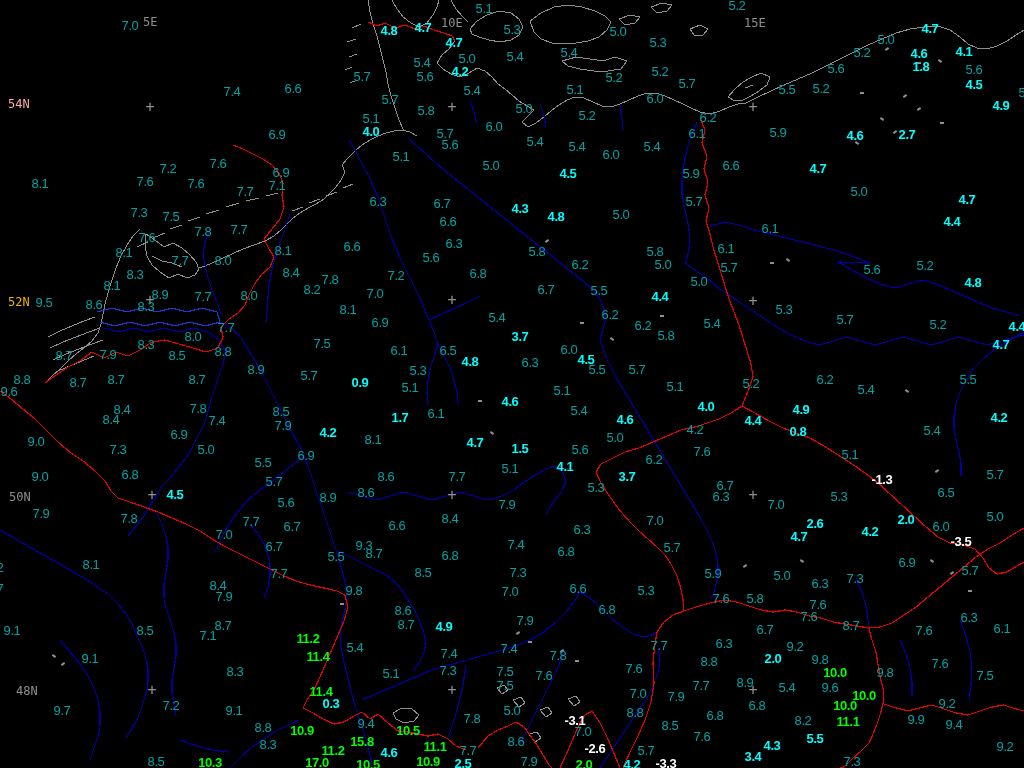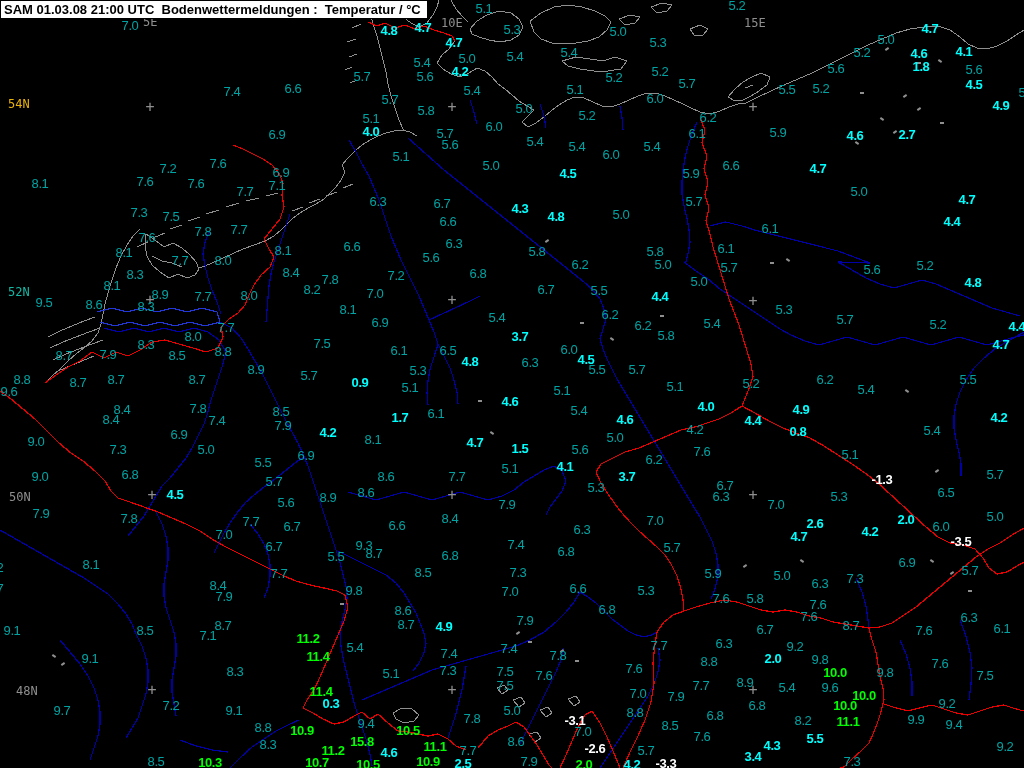--- a/index.html
+++ b/index.html
@@ -97,23 +97,20 @@
       <path d="M623,768 630,752 638,736 645,720 651,702 654,683 653,663 655,644 657,632 664,622 673,615 684,611"></path>
       <path d="M742,406 731,413 719,419 707,423 695,427 681,430 667,436 653,442 639,448 625,452 613,458 601,464 596,472 601,483 608,494 615,504 622,513 630,522 639,531 648,539 657,547 665,555 671,564 677,576 681,589 683,600 684,611"></path>
       <path d="M684,611 696,607 710,603 724,600 737,602 749,606 761,610 773,612 785,610 797,612 809,616 821,618 833,622 845,624 857,626 869,628 872,640 876,652 878,664 880,676 883,688 884,700 881,712 877,724 873,734 869,743 861,751 852,759 844,767 840,768"></path>
       <path d="M884,704 896,708 908,711 920,708 932,705 944,709 956,713 968,715 980,711 992,707 1004,705 1016,709 1024,711"></path>
       <path d="M1024,528 1012,535 1000,543 988,549 976,557 964,567 952,577 940,587 928,597 916,607 904,615 892,623 880,627 869,628"></path>
       <path d="M742,406 755,413 769,421 783,428 796,433 810,438 824,446 838,455 852,464 865,473 878,483 890,494 902,505 914,516 926,527 938,537 950,543 963,545 975,549 983,558 989,568 997,574 1007,572 1017,566 1024,562"></path>
       <path d="M700,118 705,130 702,143 707,156 704,169 708,182 705,195 709,208 706,221 710,234 713,247 717,260 721,273 725,286 729,299 734,312 739,325 743,338 747,351 751,364 753,377 748,391 742,406"></path>
     </g>
   </svg>
 
-  <div class="titlebar">
-    <span>SAM 01.03.08 21:00 UTC  Bodenwettermeldungen :  Temperatur / °C</span>
-  </div>
 
   <div id="overlay">
       <span class="st w400" style="left: 130px; top: 25px; color: rgb(0, 163, 163);">7.0</span>
       <span class="st w400" style="left: 232px; top: 91px; color: rgb(0, 163, 163);">7.4</span>
       <span class="st w400" style="left: 293px; top: 88px; color: rgb(0, 163, 163);">6.6</span>
       <span class="st w400" style="left: 277px; top: 134px; color: rgb(0, 163, 163);">6.9</span>
       <span class="st w400" style="left: 40px; top: 183px; color: rgb(0, 163, 163);">8.1</span>
       <span class="st w400" style="left: 168px; top: 168px; color: rgb(0, 163, 163);">7.2</span>
       <span class="st w400" style="left: 218px; top: 163px; color: rgb(0, 163, 163);">7.6</span>
       <span class="st w400" style="left: 145px; top: 181px; color: rgb(0, 163, 163);">7.6</span>
@@ -353,21 +350,21 @@
       <span class="st" style="left: 331px; top: 703px; color: rgb(0, 255, 255);">0.3</span>
       <span class="st w400" style="left: 171px; top: 705px; color: rgb(0, 163, 163);">7.2</span>
       <span class="st w400" style="left: 62px; top: 710px; color: rgb(0, 163, 163);">9.7</span>
       <span class="st w400" style="left: 234px; top: 710px; color: rgb(0, 163, 163);">9.1</span>
       <span class="st w400" style="left: 263px; top: 727px; color: rgb(0, 163, 163);">8.8</span>
       <span class="st" style="left: 302px; top: 730px; color: rgb(0, 255, 0);">10.9</span>
       <span class="st w400" style="left: 268px; top: 744px; color: rgb(0, 163, 163);">8.3</span>
       <span class="st" style="left: 333px; top: 750px; color: rgb(0, 255, 0);">11.2</span>
       <span class="st w400" style="left: 156px; top: 761px; color: rgb(0, 163, 163);">8.5</span>
       <span class="st" style="left: 210px; top: 762px; color: rgb(0, 255, 0);">10.3</span>
-      <span class="st" style="left: 317px; top: 762px; color: rgb(0, 255, 0);">10.7</span>
+      <span class="st" style="left: 317px; top: 762px; color: rgb(0, 255, 0);">17.0</span>
       <span class="st w400" style="left: 450px; top: 518px; color: rgb(0, 163, 163);">8.4</span>
       <span class="st w400" style="left: 397px; top: 525px; color: rgb(0, 163, 163);">6.6</span>
       <span class="st w400" style="left: 655px; top: 520px; color: rgb(0, 163, 163);">7.0</span>
       <span class="st w400" style="left: 582px; top: 529px; color: rgb(0, 163, 163);">6.3</span>
       <span class="st w400" style="left: 364px; top: 545px; color: rgb(0, 163, 163);">9.3</span>
       <span class="st w400" style="left: 374px; top: 553px; color: rgb(0, 163, 163);">8.7</span>
       <span class="st w400" style="left: 516px; top: 544px; color: rgb(0, 163, 163);">7.4</span>
       <span class="st w400" style="left: 566px; top: 551px; color: rgb(0, 163, 163);">6.8</span>
       <span class="st w400" style="left: 672px; top: 547px; color: rgb(0, 163, 163);">5.7</span>
       <span class="st w400" style="left: 450px; top: 555px; color: rgb(0, 163, 163);">6.8</span>
@@ -472,22 +469,22 @@
       <span class="cross" style="left: 753px; top: 107px; color: rgb(143, 143, 143);">+</span>
       <span class="cross" style="left: 150px; top: 300px; color: rgb(143, 143, 143);">+</span>
       <span class="cross" style="left: 452px; top: 300px; color: rgb(143, 143, 143);">+</span>
       <span class="cross" style="left: 753px; top: 301px; color: rgb(143, 143, 143);">+</span>
       <span class="cross" style="left: 152px; top: 495px; color: rgb(143, 143, 143);">+</span>
       <span class="cross" style="left: 452px; top: 495px; color: rgb(143, 143, 143);">+</span>
       <span class="cross" style="left: 753px; top: 495px; color: rgb(143, 143, 143);">+</span>
       <span class="cross" style="left: 152px; top: 690px; color: rgb(143, 143, 143);">+</span>
       <span class="cross" style="left: 452px; top: 690px; color: rgb(143, 143, 143);">+</span>
       <span class="cross" style="left: 753px; top: 690px; color: rgb(143, 143, 143);">+</span>
-      <span class="geo-label" style="left: 8px; top: 97px; color: #eab308;">54N</span>
-      <span class="geo-label" style="left: 8px; top: 285px; color: #14b8a6;">52N</span>
+      <span class="geo-label" style="left: 8px; top: 97px; color: #fca5a5;">54N</span>
+      <span class="geo-label" style="left: 8px; top: 295px; color: #eab308;">52N</span>
       <span class="geo-label" style="left: 9px; top: 490px; color: rgb(143, 143, 143);">50N</span>
       <span class="geo-label" style="left: 16px; top: 684px; color: rgb(143, 143, 143);">48N</span>
       <span class="geo-label" style="left: 143px; top: 15px; color: rgb(143, 143, 143);">5E</span>
       <span class="geo-label" style="left: 441px; top: 16px; color: rgb(143, 143, 143);">10E</span>
       <span class="geo-label" style="left: 744px; top: 16px; color: rgb(143, 143, 143);">15E</span>
       <span class="mark" style="left: 885px; top: 48px; background: rgb(143, 143, 143); transform: rotate(-35deg);"></span>
       <span class="mark" style="left: 917px; top: 62px; background: rgb(143, 143, 143); transform: rotate(0deg);"></span>
       <span class="mark" style="left: 938px; top: 60px; background: rgb(143, 143, 143); transform: rotate(35deg);"></span>
       <span class="mark" style="left: 903px; top: 95px; background: rgb(143, 143, 143); transform: rotate(-35deg);"></span>
       <span class="mark" style="left: 860px; top: 92px; background: rgb(143, 143, 143); transform: rotate(0deg);"></span>

